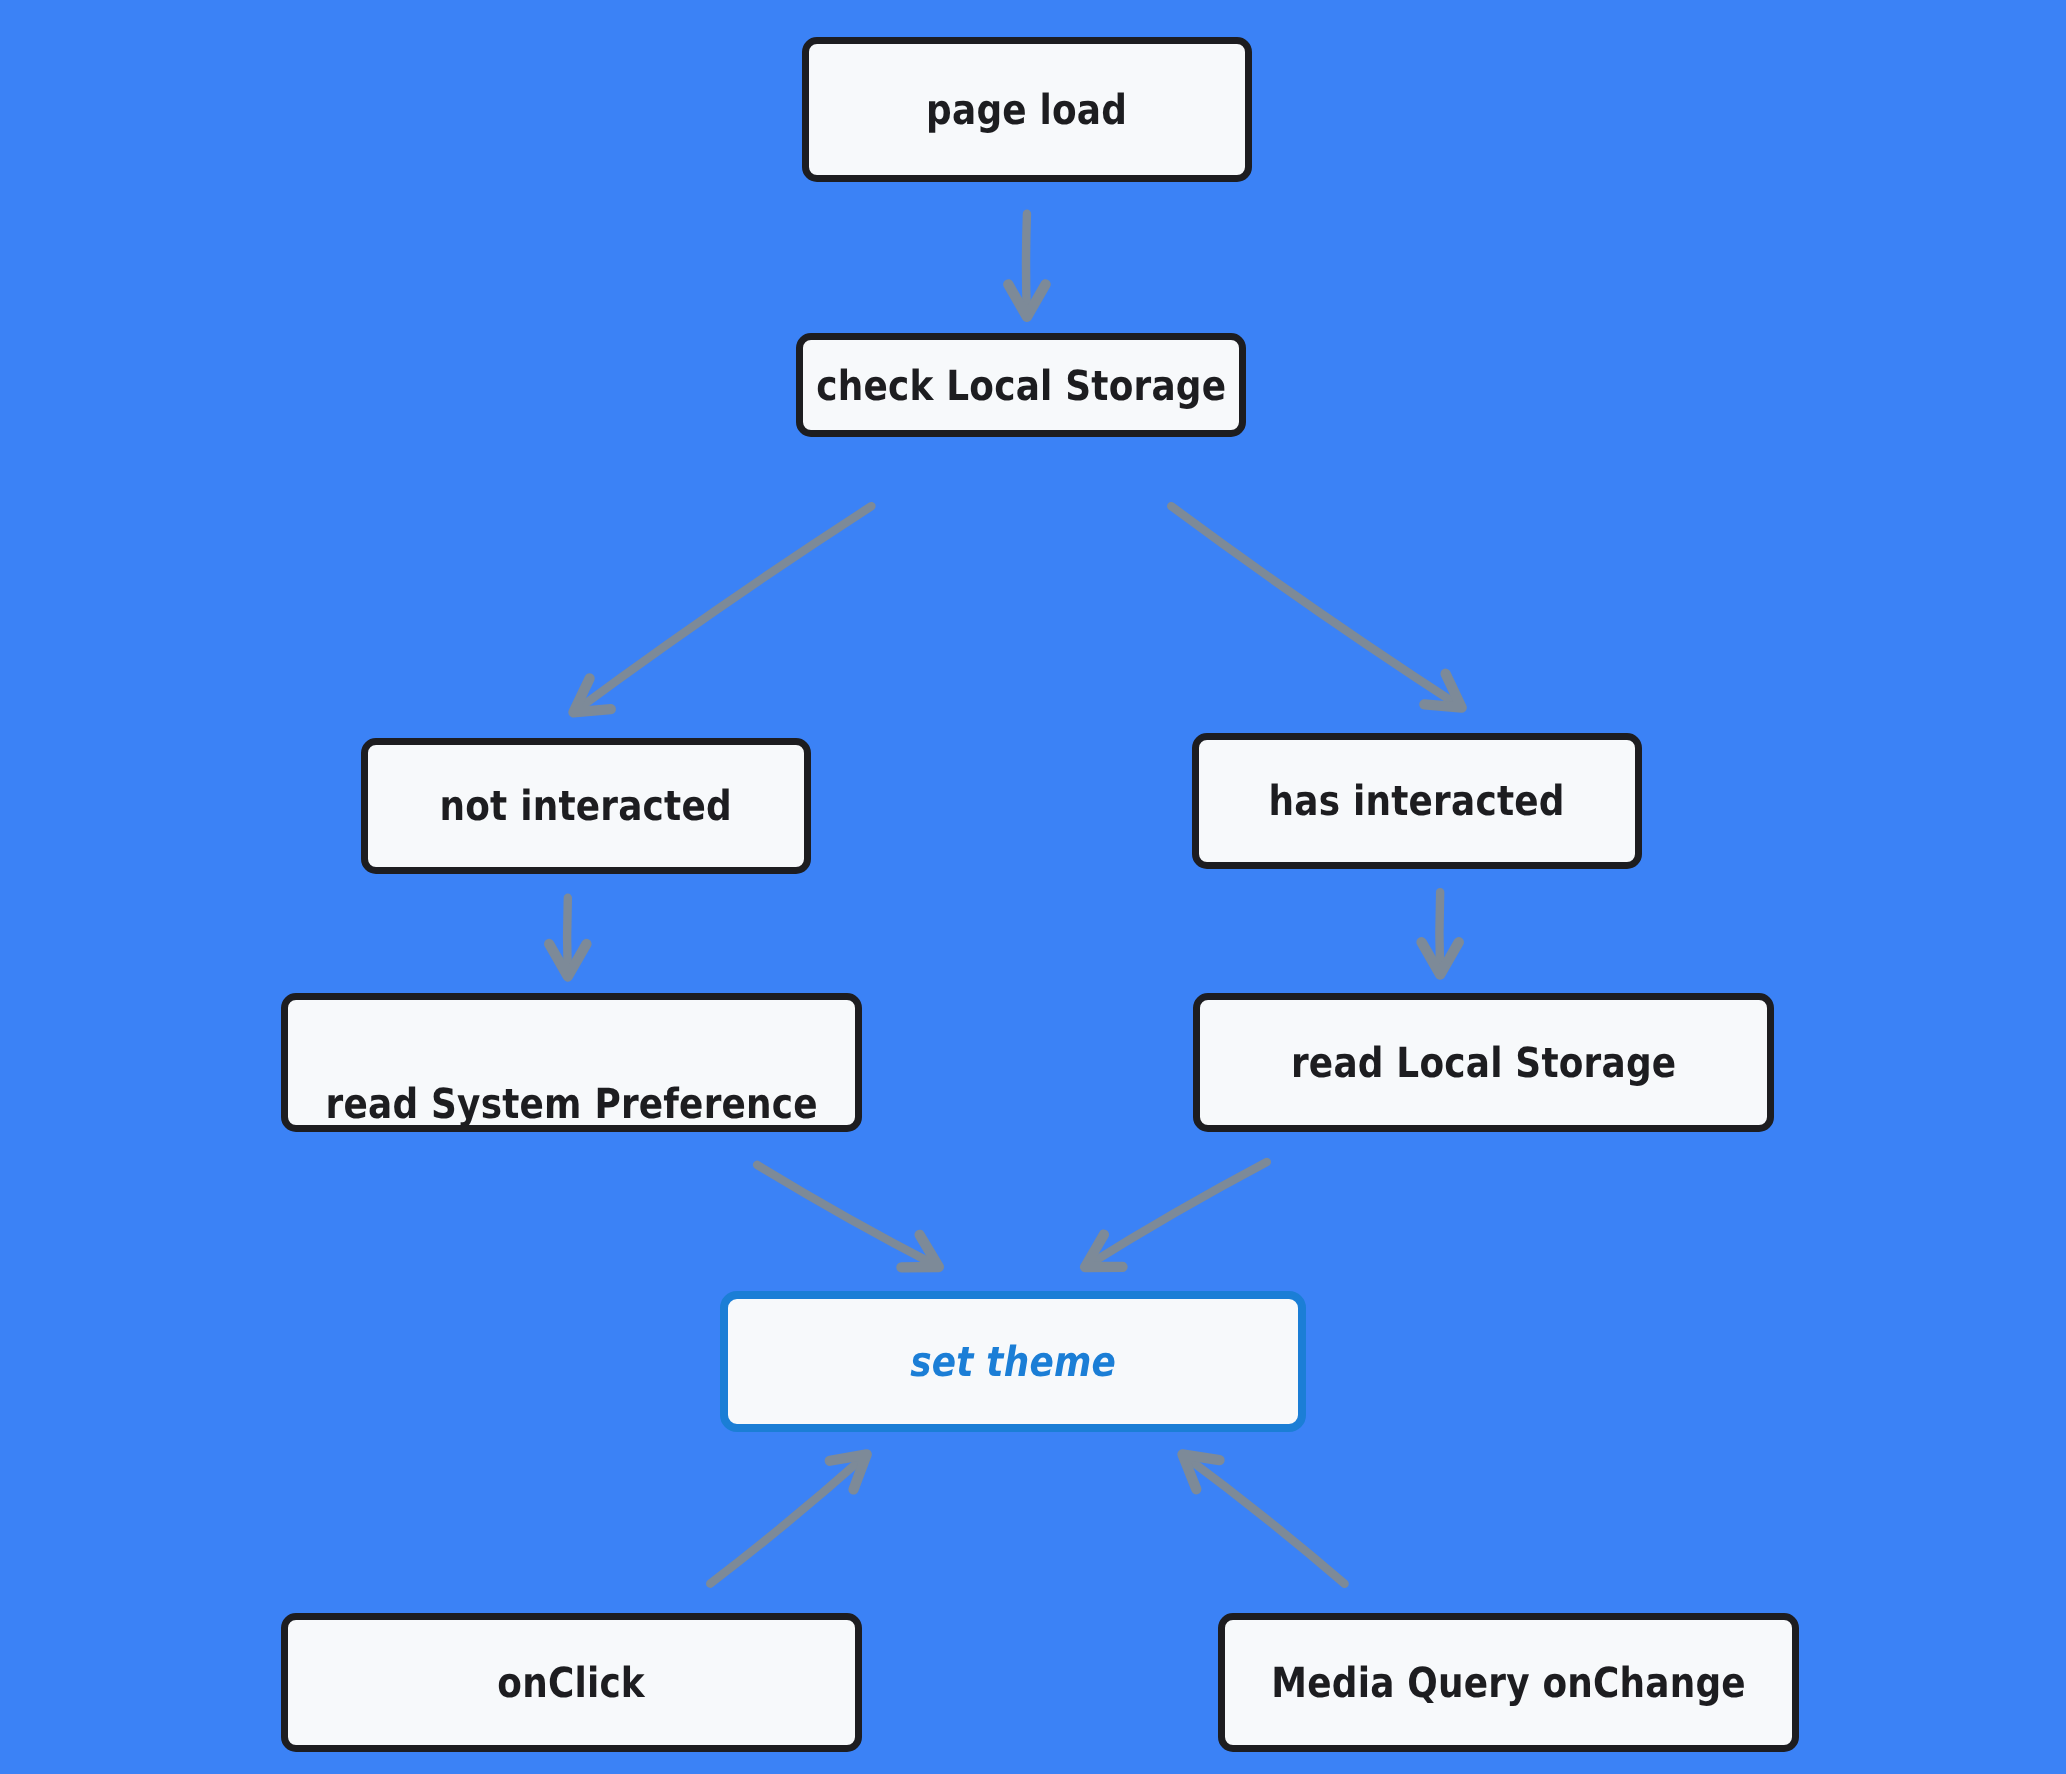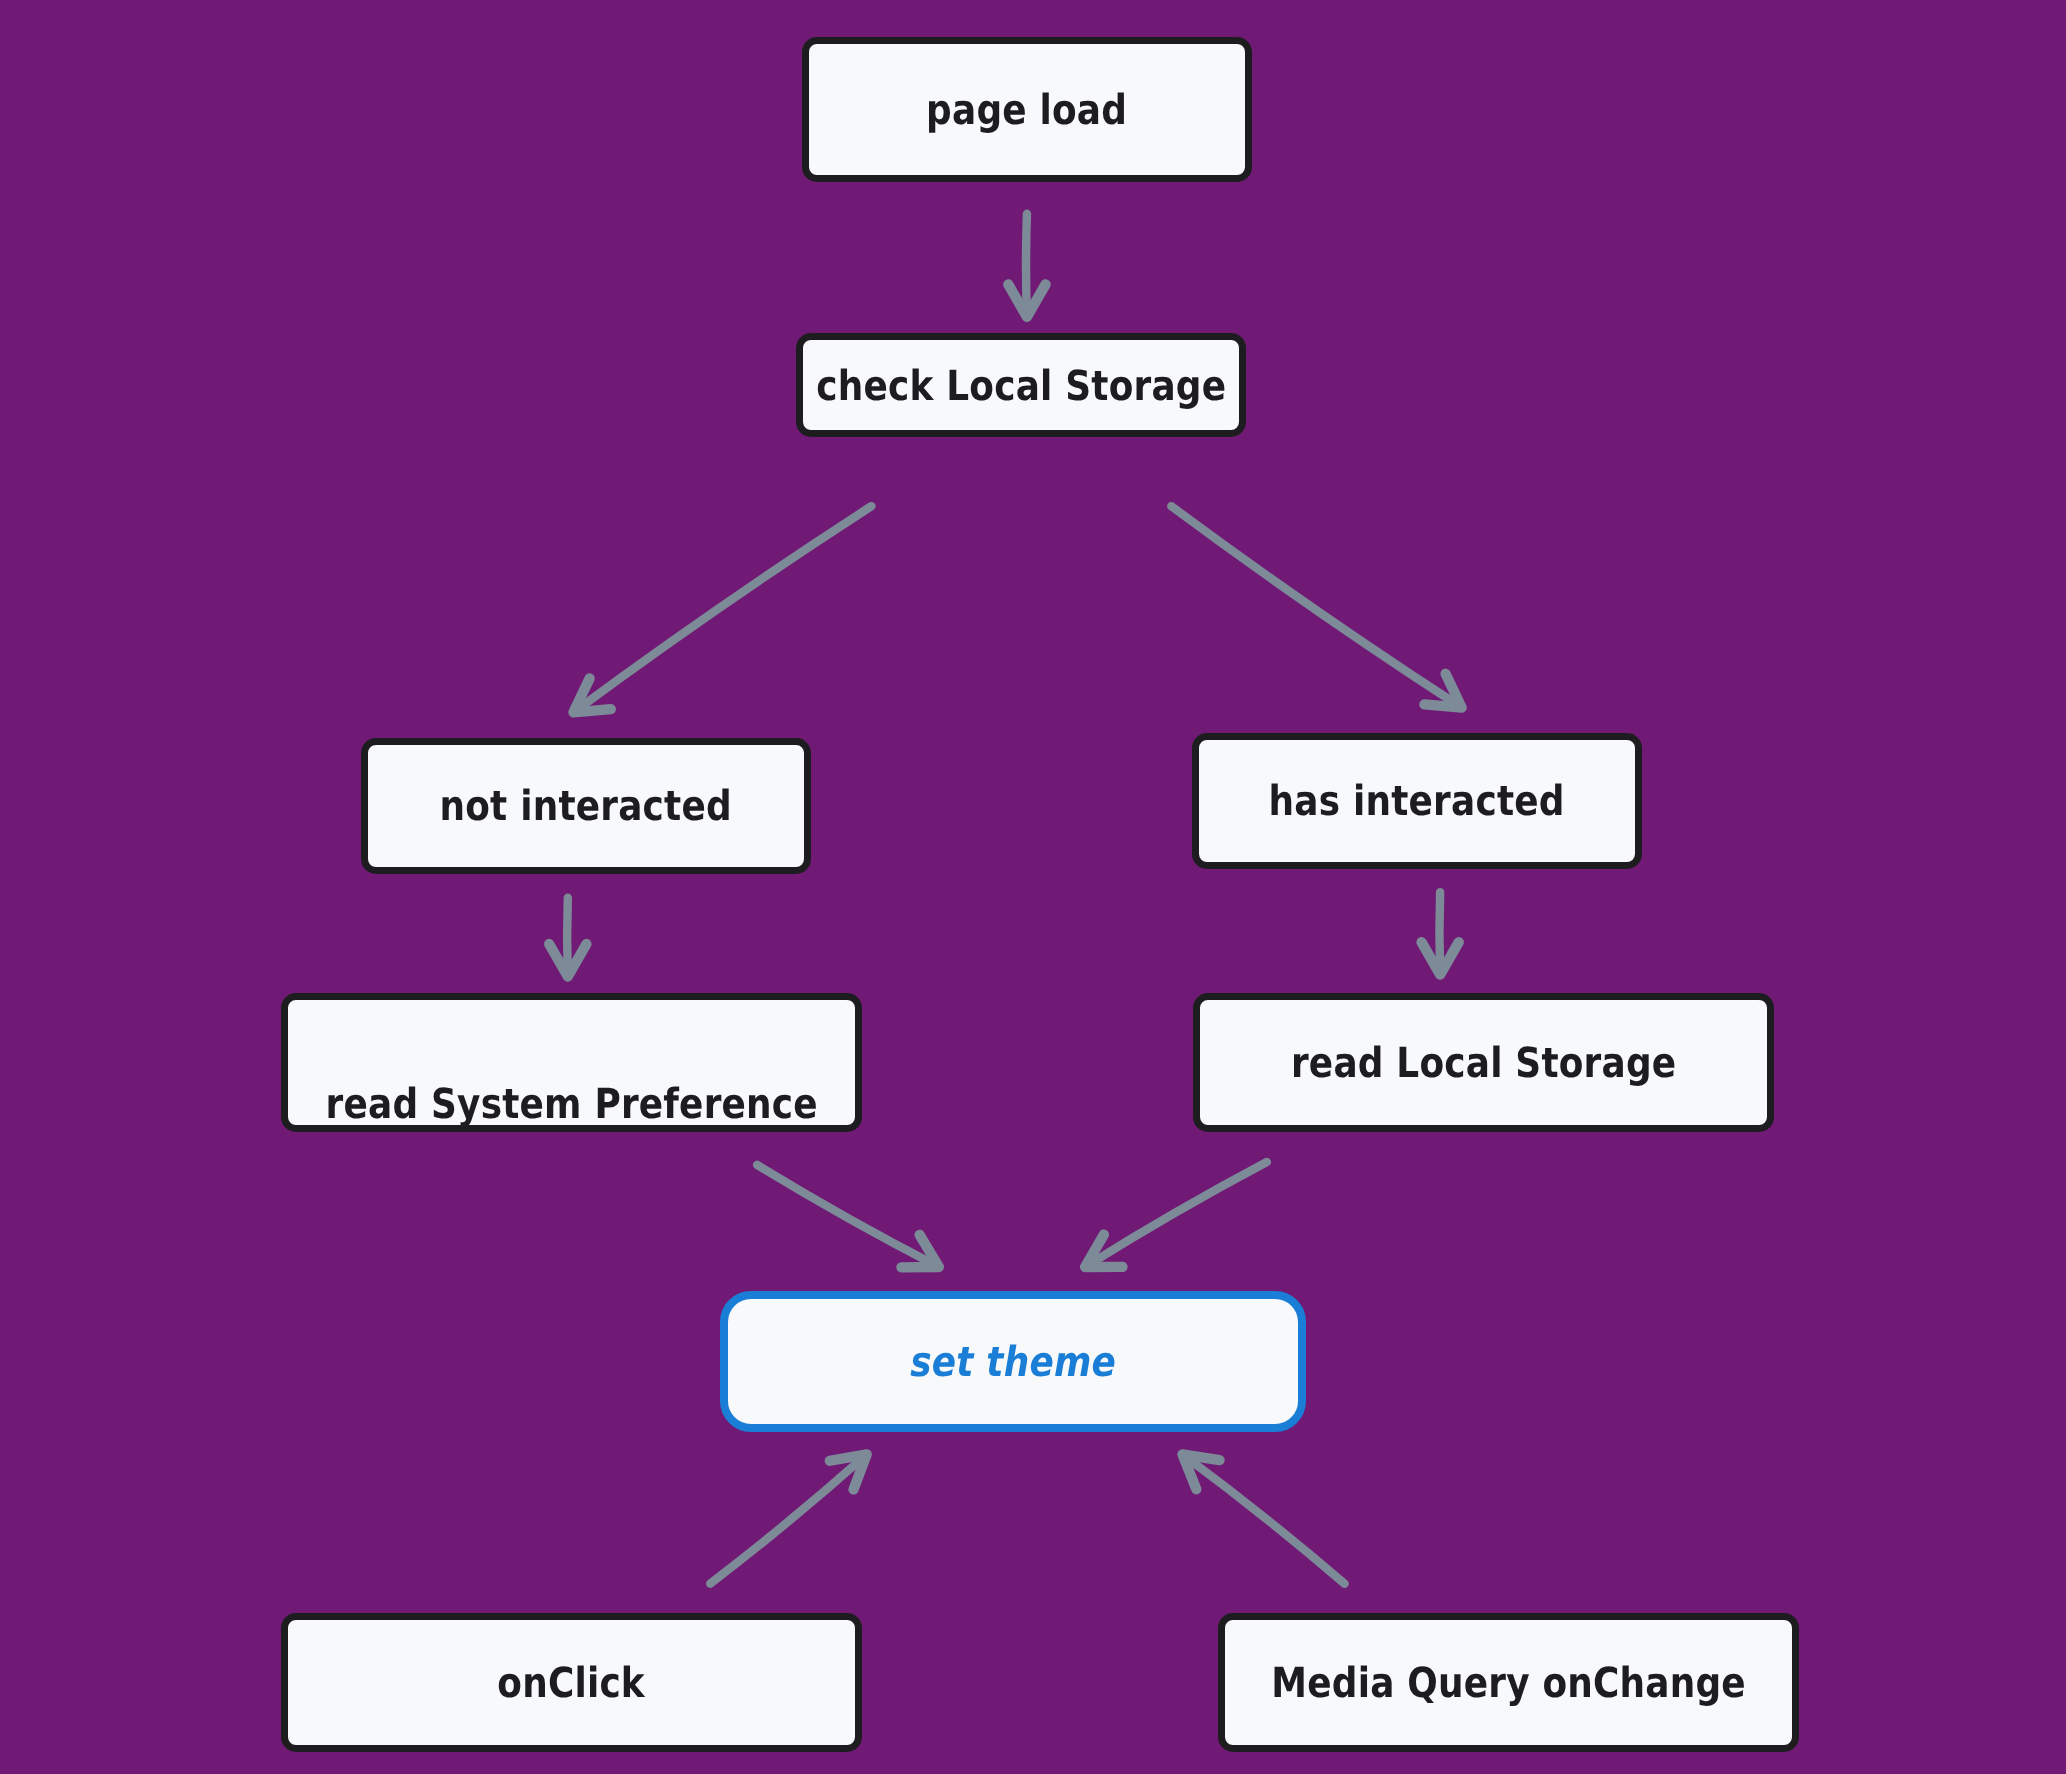--- a/index.html
+++ b/index.html
@@ -4,21 +4,21 @@
 <style>
   html, body {
     margin: 0;
     padding: 0;
     background: #f5f7fa;
   }
   #canvas {
     position: relative;
     width: 2067px;
     height: 1775px;
-    background: #701a75;
+    background: #3b82f6;
     overflow: hidden;
   }
   #edges {
     position: absolute;
     left: 0;
     top: 0;
     width: 2067px;
     height: 1775px;
     pointer-events: none;
   }
@@ -110,21 +110,21 @@
       </div>
       <div class="node" style="left: 1192px; top: 733px; width: 450px; height: 136px;">
         <span class="node-label">has interacted</span>
       </div>
       <div class="node" style="left: 281px; top: 993px; width: 581px; height: 139px; align-items: flex-end;">
         <span class="node-label">read System Preference</span>
       </div>
       <div class="node" style="left: 1157px; top: 993px; width: 581px; height: 139px; margin-left: 36px;">
         <span class="node-label">read Local Storage</span>
       </div>
-      <div class="node accent" style="left: 720px; top: 1291px; width: 586px; height: 141px; border-radius: 31px;">
+      <div class="node accent" style="left: 720px; top: 1291px; width: 586px; height: 141px;">
         <span class="node-label">set theme</span>
       </div>
       <div class="node" style="left: 281px; top: 1613px; width: 581px; height: 139px;">
         <span class="node-label">onClick</span>
       </div>
       <div class="node" style="left: 1218px; top: 1613px; width: 581px; height: 139px;">
         <span class="node-label">Media Query onChange</span>
       </div>
     </div>
 

